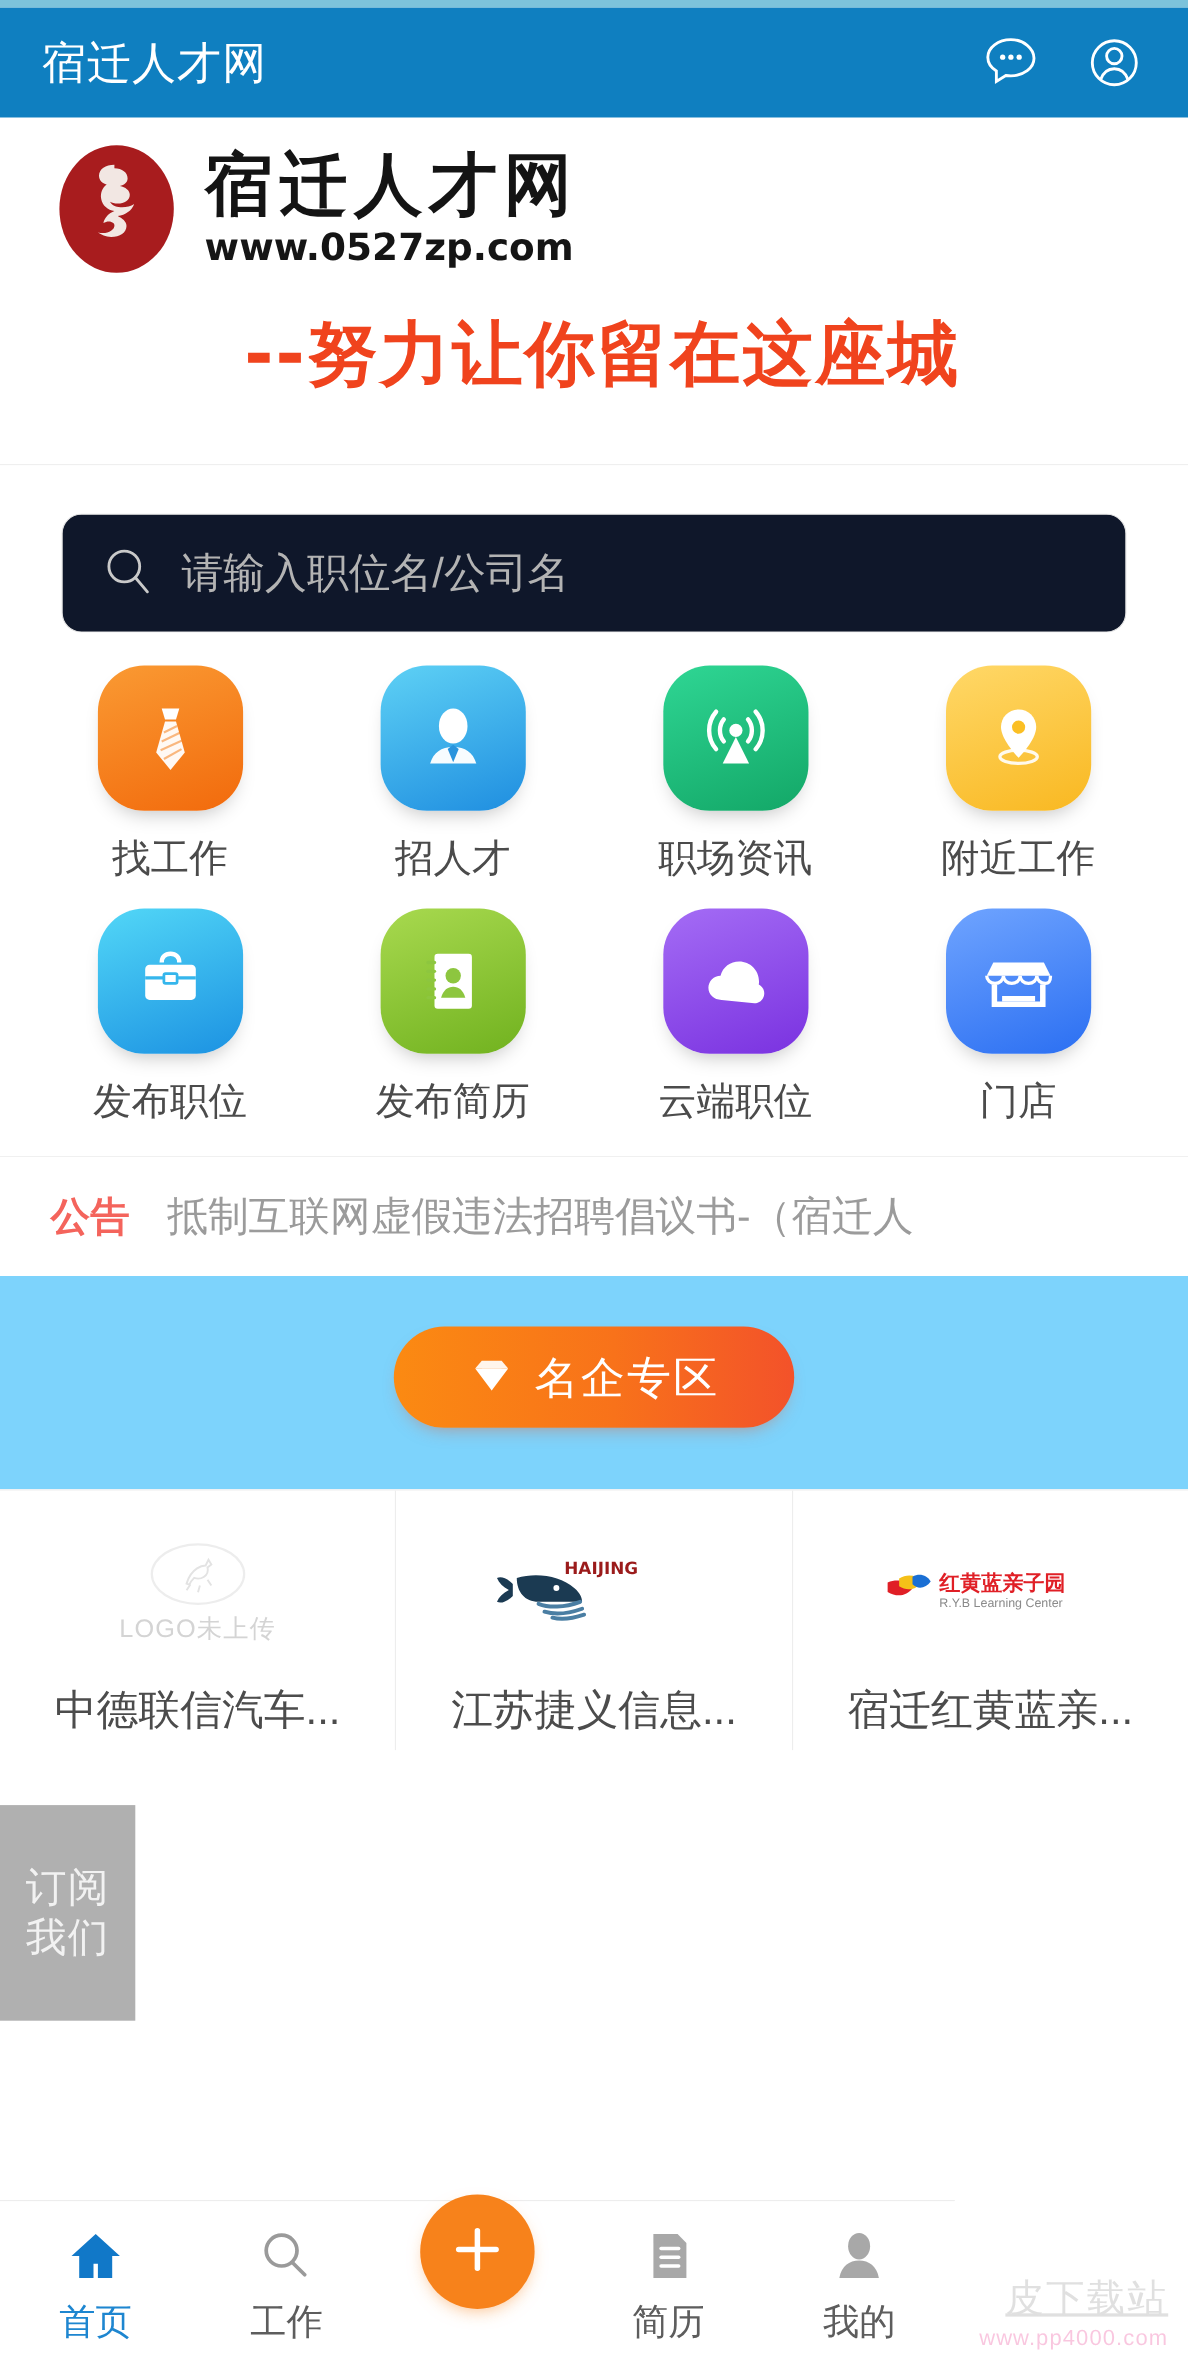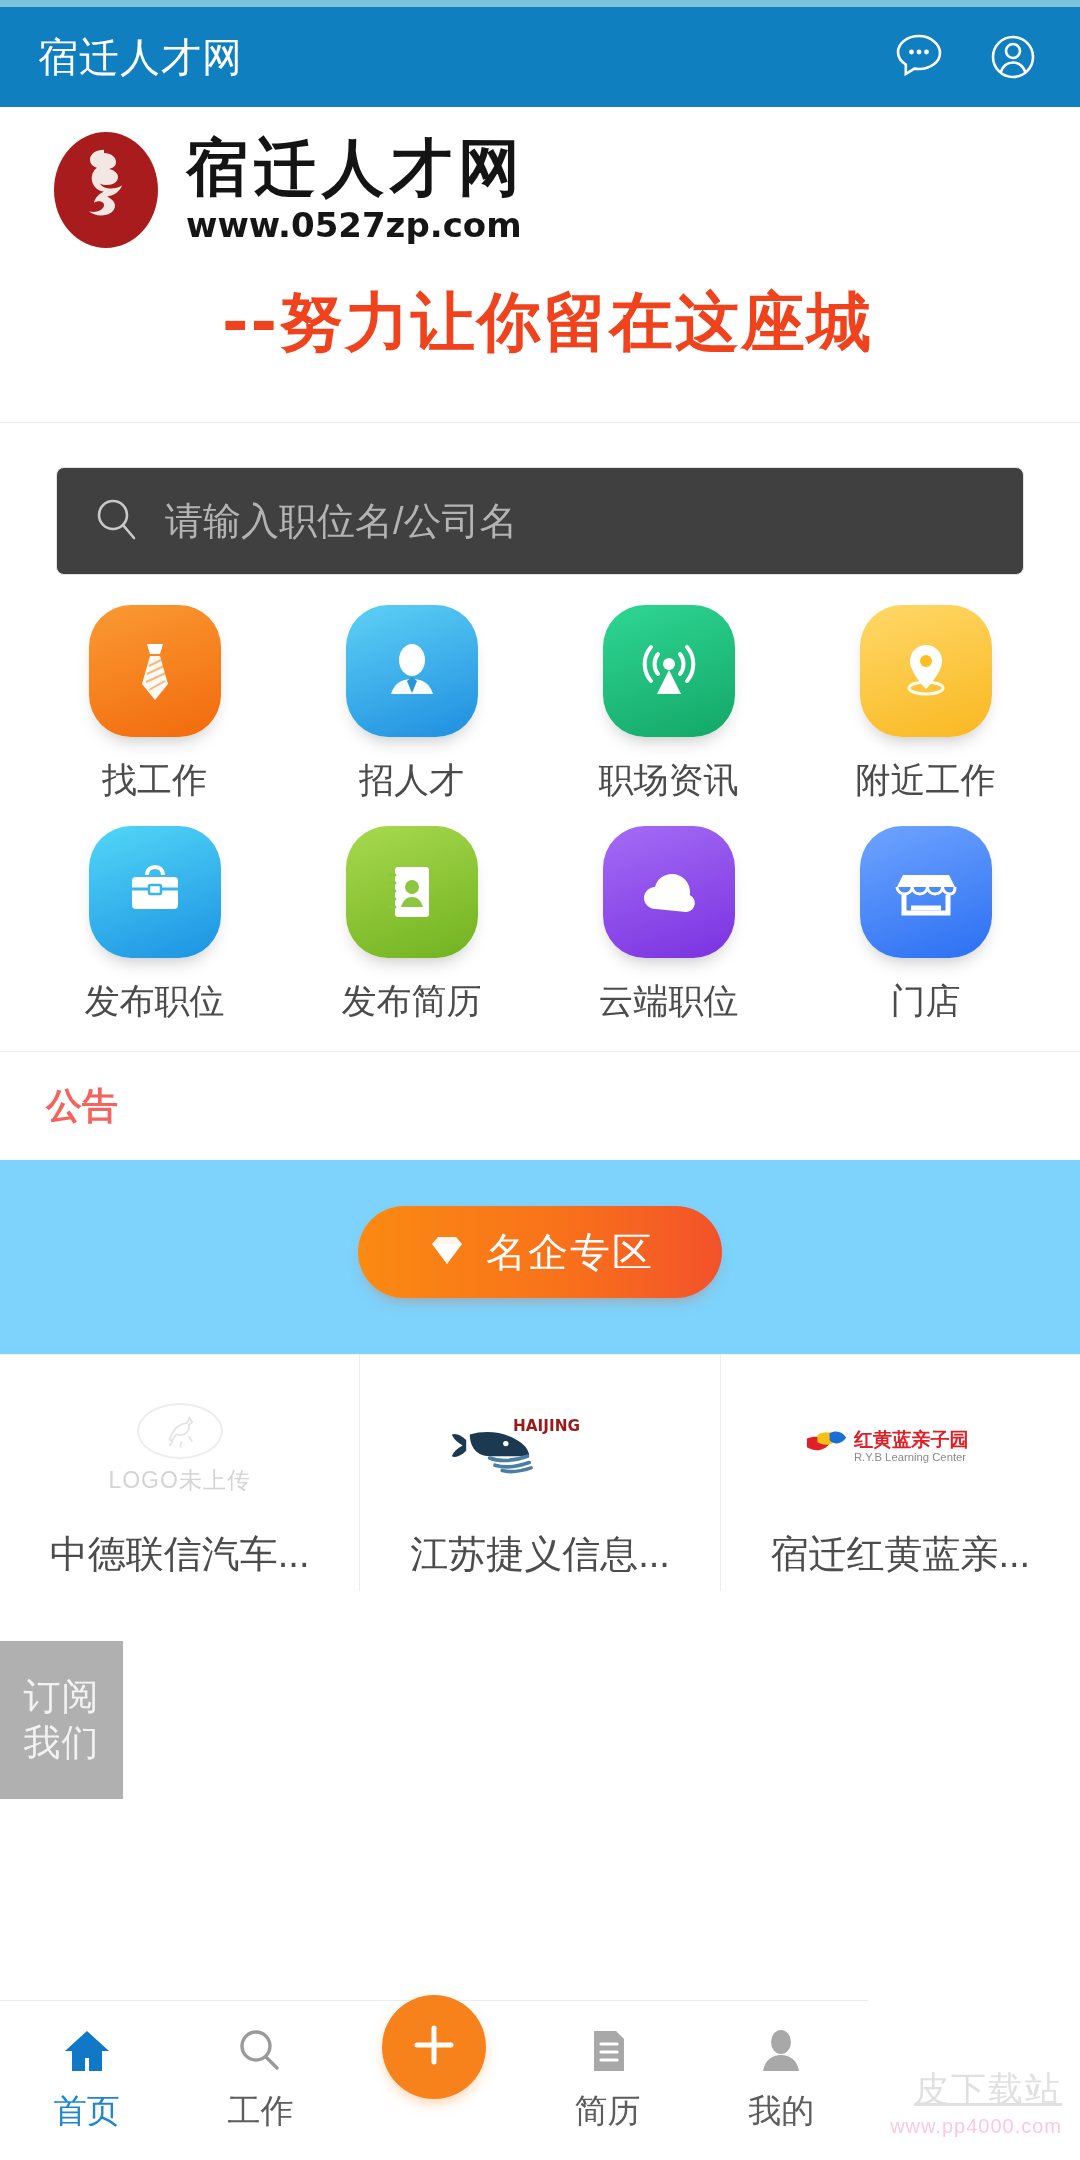--- a/index.html
+++ b/index.html
@@ -33,22 +33,22 @@
     margin-top:4px; font-family:"DejaVu Sans",sans-serif;
   }
   .slogan {
     text-align:center; color:#f0431d; font-weight:bold; font-size:64px;
     letter-spacing:2px; margin:28px 0 46px 15px;
     font-family:"DejaVu Sans",sans-serif; white-space:nowrap;
   }
   
   .searchwrap { background:#fff; padding:44px 56px 0 56px; }
   .searchbox {
-    height:108px; border:1px solid #e2e2e2; border-radius:8px;
-    display:flex; align-items:center; padding:0 34px; gap:22px; background:#404040;
+    height:108px; border:1px solid #e2e2e2; border-radius:18px;
+    display:flex; align-items:center; padding:0 34px; gap:22px; background:#0f172a;
   }
   .search-ph { color:#b3b3b3; font-size:38px; }
   
   .grid {
     background:#fff; padding:30px 26px 26px 26px;
     display:grid; grid-template-columns:repeat(4,1fr); row-gap:22px;
     border-bottom:1px solid #efefef;
   }
   .cell { display:flex; flex-direction:column; align-items:center; gap:20px; }
   .tile {
@@ -91,21 +91,21 @@
     font-size:38px; color:#4c4c4c; margin-top:34px;
     white-space:nowrap; overflow:hidden; text-align:center;
   }
   .ph-circle {
     width:86px; height:86px; border-radius:50%; border:2px solid #ededed;
     display:flex; align-items:center; justify-content:center;
   }
   .ph-text { font-size:23px; color:#d4d4d4; margin-top:6px; letter-spacing:1px; }
   
   .subscribe {
-    position:absolute; left:0; top:1641px; width:123px; height:158px;
+    position:absolute; left:0; top:1641px; width:123px; height:196px;
     background:#b0b0b0; color:#f2f2f2; font-size:37px; line-height:1.25;
     display:flex; flex-direction:column; align-items:center;
     justify-content:center; letter-spacing:1px; z-index:40;
   }
   
   .bottomnav {
     position:absolute; left:0; bottom:0; width:868px; height:160px;
     background:#fff; border-top:1px solid #ededed;
     display:flex; align-items:flex-start; z-index:30;
   }
@@ -289,20 +289,21 @@
         <path d="M17 42v18h44V42" fill="none" stroke="#fff" stroke-width="5"></path>
         <line x1="24" y1="55" x2="54" y2="55" stroke="#fff" stroke-width="5"></line>
       </svg>
     </span>
     <span class="cell-label">门店</span>
   </div>
 </div>
 
 <div class="notice">
   <span class="notice-badge">公告</span>
+  <span class="notice-text">抵制互联网虚假违法招聘倡议书-（宿迁人</span>
 </div>
 
 <div class="panel">
   <div class="famous-btn">
     <span>
       <svg viewBox="0 0 42 42">
         <path d="M6 15h30l-15 20z" fill="#fff"></path>
         <path d="M6 15l6-7h18l6 7z" fill="#fff" opacity=".92"></path>
         <path d="M12 15l9 20 9-20z" fill="#fff" opacity=".55"></path>
       </svg>

